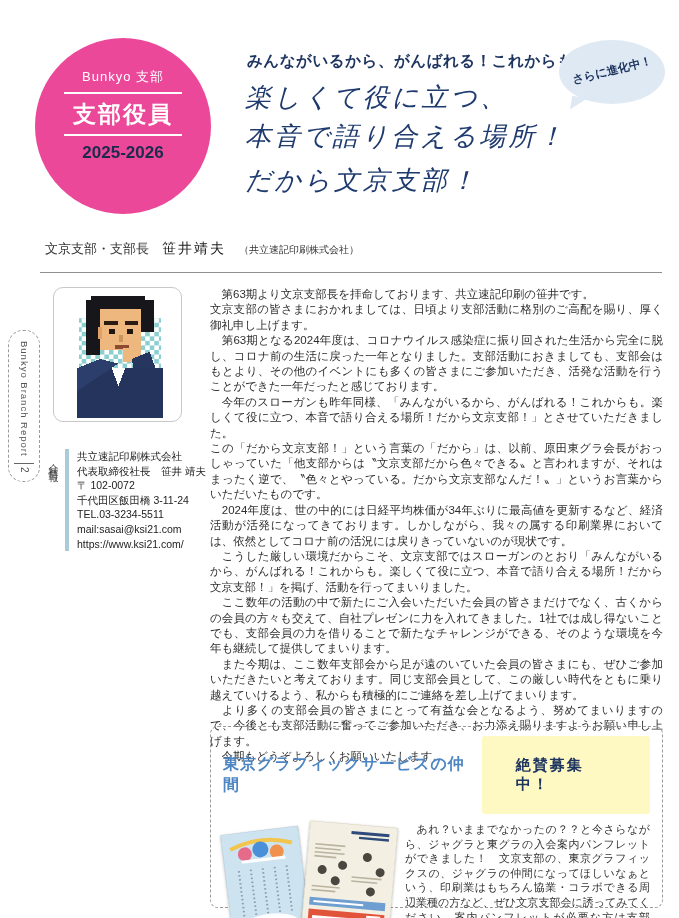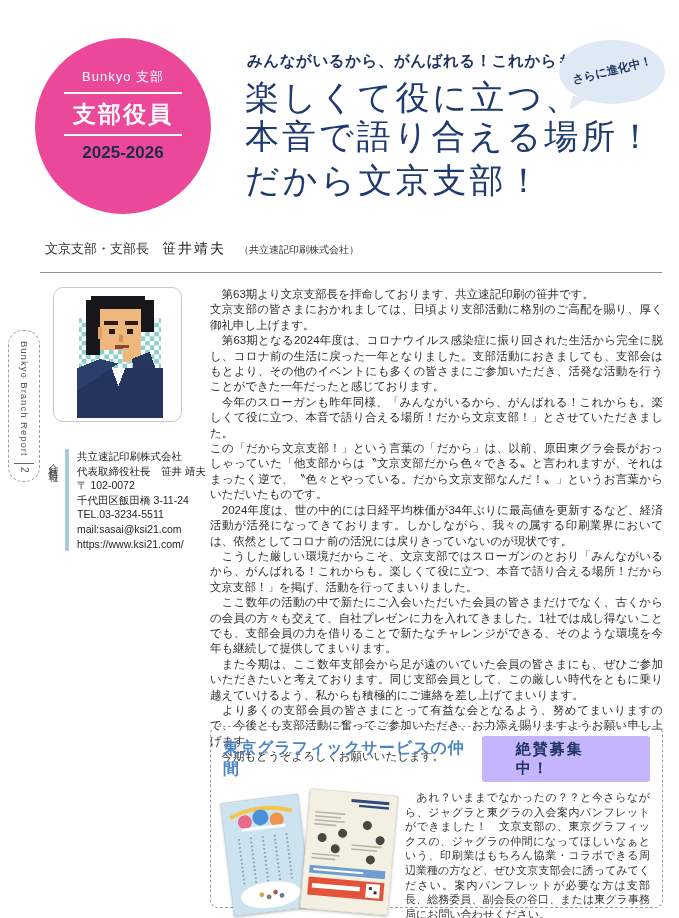--- a/index.html
+++ b/index.html
@@ -27,21 +27,21 @@
   .tagline{position:absolute;left:247px;top:51px;font-size:15.5px;font-weight:600;
     color:#1e3560;letter-spacing:0.5px;}
   .bubble{position:absolute;left:559px;top:40px;width:106px;height:64px;}
   .bubble .ellipse{position:absolute;inset:0;background:#dfe9f3;border-radius:50%;}
   .bubble .tail{position:absolute;left:12px;bottom:-7px;width:0;height:0;
     border-left:15px solid #dfe9f3;border-bottom:14px solid transparent;transform:rotate(10deg);}
   .bubble .btext{position:absolute;width:100%;top:23px;text-align:center;
     transform:rotate(-14deg);font-size:11.5px;font-weight:bold;color:#1e3560;}
   .title{position:absolute;left:245px;top:78px;
     font-family:"DejaVu Serif","Liberation Serif",serif;color:#1e3a6e;
-    font-size:34px;letter-spacing:3px;line-height:39px;}
+    font-size:26px;letter-spacing:3px;line-height:39px;font-style:italic;}
   .title .t3{margin-top:5px;}
 
   
   .byline{position:absolute;left:45px;top:240px;display:flex;align-items:baseline;
     gap:13px;color:#333;}
   .byline .role{font-size:13px;}
   .byline .name{font-size:14px;font-family:"DejaVu Serif","Liberation Serif",serif;
     color:#222;letter-spacing:2px;}
   .byline .bcompany{font-size:10px;}
   .rule{position:absolute;left:40px;top:272px;width:622px;border-top:1px solid #8f8f8f;}
@@ -60,22 +60,22 @@
   .body-text{position:absolute;left:210px;top:287px;width:453px;font-size:11.5px;
     line-height:15.4px;color:#2e2e2e;text-align:justify;}
   .body-text p{margin:0;}
 
   
   .promo{position:absolute;left:210px;top:726px;width:453px;height:182px;
     border:1px dashed #9a9a9a;border-radius:8px;box-sizing:border-box;
     padding:9px 12px 10px;}
   .promo-head{display:flex;align-items:center;gap:4px;}
   .promo-title{color:#4c85c2;font-size:16px;font-weight:bold;letter-spacing:1px;}
-  .promo-badge{background:#c4b5fd;color:#1e3560;font-weight:bold;font-size:15px;
-    padding:4px 34px;border-radius:3px;letter-spacing:2px;}
+  .promo-badge{background:#fef9c3;color:#1e3560;font-weight:bold;font-size:15px;
+    padding:20px 34px;border-radius:3px;letter-spacing:2px;}
   .promo-body{display:flex;margin-top:8px;gap:10px;}
   .brochures{position:relative;width:172px;height:136px;flex:none;}
   .brochures svg{position:absolute;box-shadow:0 1px 3px rgba(0,0,0,.3);}
   .brochure-left{left:4px;top:8px;transform:rotate(-7deg);}
   .brochure-right{left:82px;top:2px;transform:rotate(5deg);}
   .promo-text{font-size:11px;line-height:14.6px;color:#333;text-align:justify;}
 </style>
 </head>
 <body>
 

